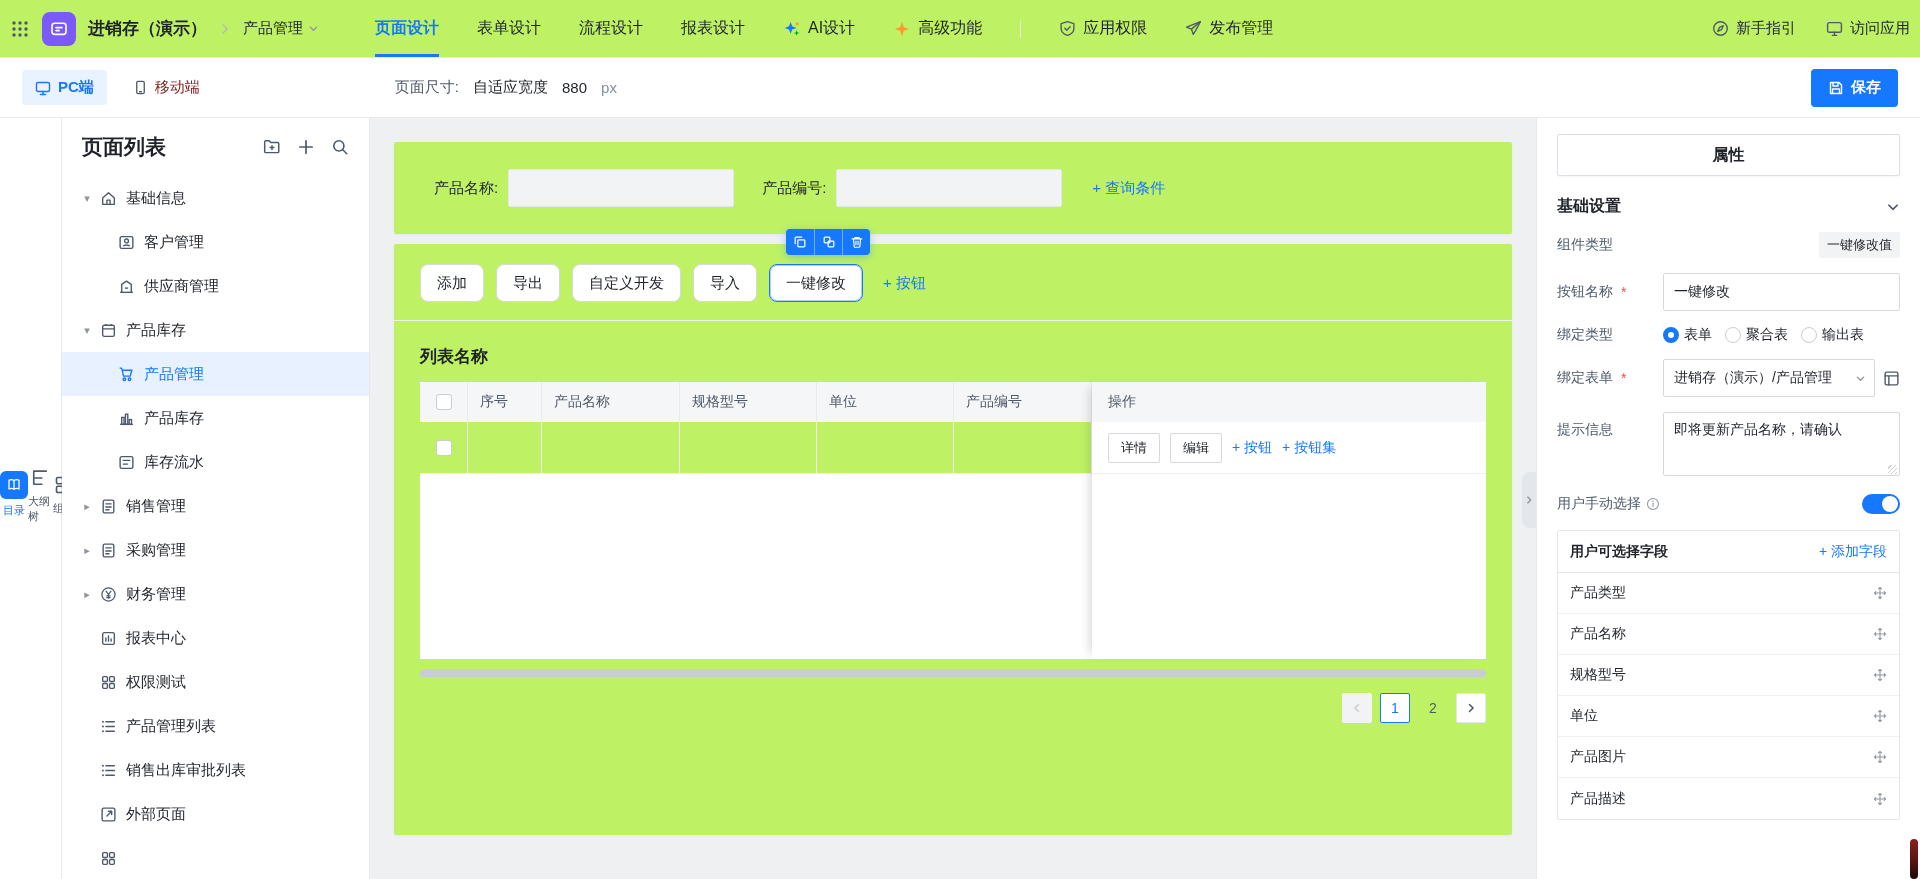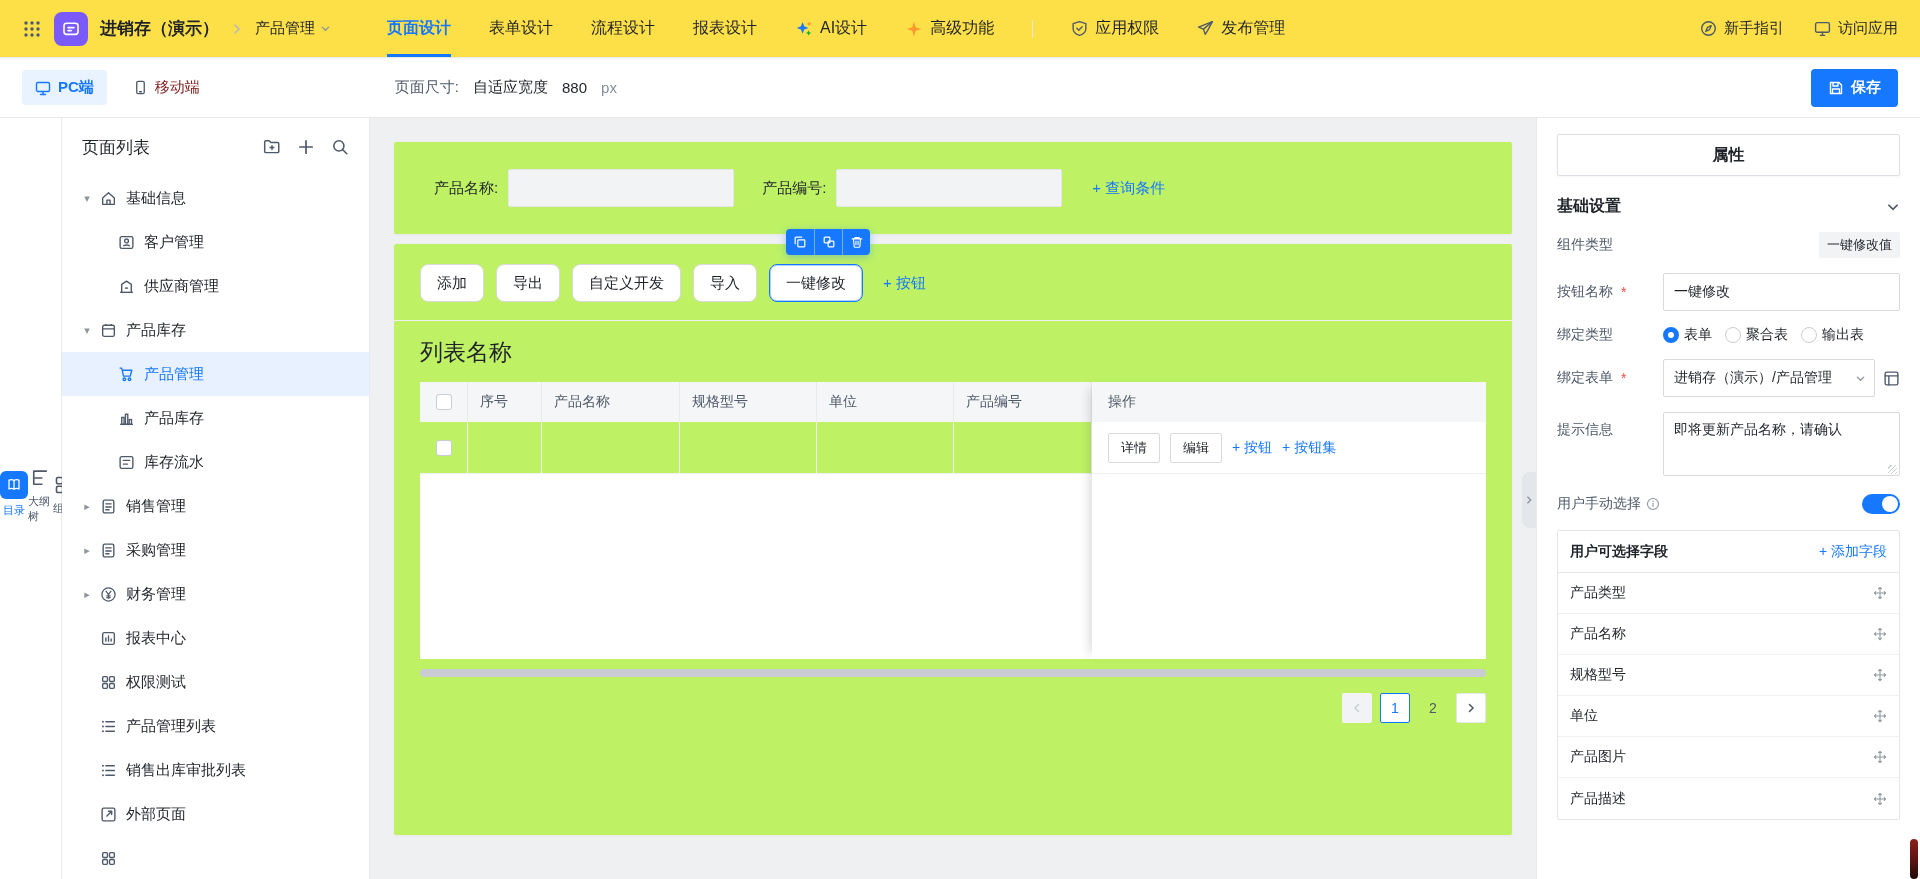--- a/index.html
+++ b/index.html
@@ -2,21 +2,21 @@
 <html style="--accent: #1677ff; --logo: #7a5af8;"><head>
 <meta charset="utf-8">
 <style>
   :root{ --accent:#1677ff; --logo:#7a5af8; }
   *{margin:0;padding:0;box-sizing:border-box}
   html,body{width:1920px;height:879px;overflow:hidden;background:#fff;
     font-family:"Liberation Sans","DejaVu Sans",sans-serif;color:#1f2329;font-size:15px}
   svg{display:block}
 
   
-  .header{height:58px;display:flex;align-items:center;padding:0 22px;border-bottom:1px solid #e8e9eb;background:#fde047;position:relative;z-index:6}
+  .header{height:58px;display:flex;align-items:center;padding:0 10px;border-bottom:1px solid #e8e9eb;background:#bef264;position:relative;z-index:6}
   .h-left{display:flex;align-items:center;gap:12px}
   .grid9{color:#4e5969;cursor:pointer}
   .logo{width:34px;height:34px;border-radius:8px;background:var(--logo);display:flex;align-items:center;justify-content:center}
   .app-name{font-size:17px;font-weight:700}
   .h-sep-chev{color:#b4b8bf}
   .page-select{display:flex;align-items:center;gap:5px;color:#1f2329;cursor:pointer}
   .caret-dn{color:#8f959e}
   .h-tabs{display:flex;align-items:center;gap:38px;margin-left:56px;height:100%}
   .tab{height:100%;display:flex;align-items:center;gap:7px;font-size:16px;color:#1f2329;border-bottom:3px solid transparent;padding-top:3px;cursor:pointer;white-space:nowrap}
   .tab.active{color:var(--accent);font-weight:700;border-bottom-color:var(--accent)}
@@ -45,21 +45,21 @@
   .rail-item{display:flex;flex-direction:column;align-items:center;gap:4px;margin-bottom:18px;cursor:pointer}
   .rail-label{font-size:11px;color:#4e5969}
   .rail-item.active .rail-label{color:var(--accent)}
   .rail-ic{width:24px;height:24px;color:#4e5969;display:flex;align-items:center;justify-content:center}
   .rail-ic.box{width:28px;height:28px;background:var(--accent);border-radius:6px}
   .rail-help{margin-top:auto;margin-bottom:16px;color:#4e5969;cursor:pointer}
 
   
   .sidebar{width:308px;border-right:1px solid #e8e9eb;background:#fff;overflow:hidden;display:flex;flex-direction:column}
   .sb-head{height:58px;display:flex;align-items:center;padding:0 20px;flex-shrink:0}
-  .sb-title{font-size:17px;font-weight:400;flex:1}
+  .sb-title{font-size:21px;font-weight:700;flex:1}
   .sb-ic{color:#4e5969;margin-left:16px;cursor:pointer}
   .tree{flex:1;overflow:hidden}
   .trow{height:44px;display:flex;align-items:center;font-size:15px;cursor:pointer;color:#1f2329}
   .trow .tcaret{width:14px;margin-left:18px;color:#8f959e;font-size:11px;text-align:center;flex-shrink:0}
   .trow .ti{width:17px;height:17px;color:#4e5969;flex-shrink:0}
   .trow.group .ti{margin-left:6px}
   .trow.item{padding-left:38px}
   .trow.child{padding-left:56px}
   .trow .tlabel{margin-left:9px;white-space:nowrap}
   .trow.selected{background:#e8f1ff;color:var(--accent)}
@@ -75,21 +75,21 @@
   .link{color:var(--accent);cursor:pointer}
   .add-cond{margin-left:30px}
   .card2{margin-top:10px;position:relative;padding-bottom:112px}
   .float-bar{position:absolute;top:-15px;left:392px;display:flex;z-index:3;box-shadow:0 2px 8px rgba(22,119,255,.35);border-radius:4px;overflow:hidden}
   .ft-btn{width:28px;height:26px;background:var(--accent);display:flex;align-items:center;justify-content:center;cursor:pointer}
   .ft-btn + .ft-btn{border-left:1px solid rgba(255,255,255,.4)}
   .btn-row{display:flex;align-items:center;gap:12px;padding:20px 26px 18px;border-bottom:1px solid #f0f1f2}
   .c-btn{height:38px;padding:0 16px;background:#fff;border:1px solid #d9d9d9;border-radius:8px;font-size:15px;color:#1f2329;cursor:pointer}
   .c-btn.selected{border-color:var(--accent);box-shadow:0 0 0 1px rgba(22,119,255,.35) inset}
   .add-btn-link{margin-left:8px;font-size:15px}
-  .list-title{font-size:23px;font-weight:400;margin:16px 26px 14px}
+  .list-title{font-size:17px;font-weight:700;margin:24px 26px 14px}
   .tbl{margin:0 26px;position:relative;height:277px}
   .tbl-head,.tbl-row{display:grid;grid-template-columns:48px 74px 138px 137px 137px 138px}
   .tbl-head{height:40px;background:#f5f6f7;color:#4e5969;font-size:14px}
   .hcell{display:flex;align-items:center;padding:0 12px;border-right:1px solid #e8eaed;height:100%}
   .hcell.cc,.rcell.cc{justify-content:center;padding:0}
   .tbl-row{height:52px;border-bottom:1px solid #f0f0f0}
   .rcell{display:flex;align-items:center;padding:0 12px;border-right:1px solid #f2f3f5;height:100%}
   .tbl-empty{height:185px;background:#fff}
   .cb{width:16px;height:16px;border:1px solid #c9cdd4;border-radius:3px;background:#fff;cursor:pointer}
   .fixed-col{position:absolute;top:0;right:0;height:100%;width:394px;background:#fff;box-shadow:-8px 0 10px -6px rgba(31,35,41,.18)}

